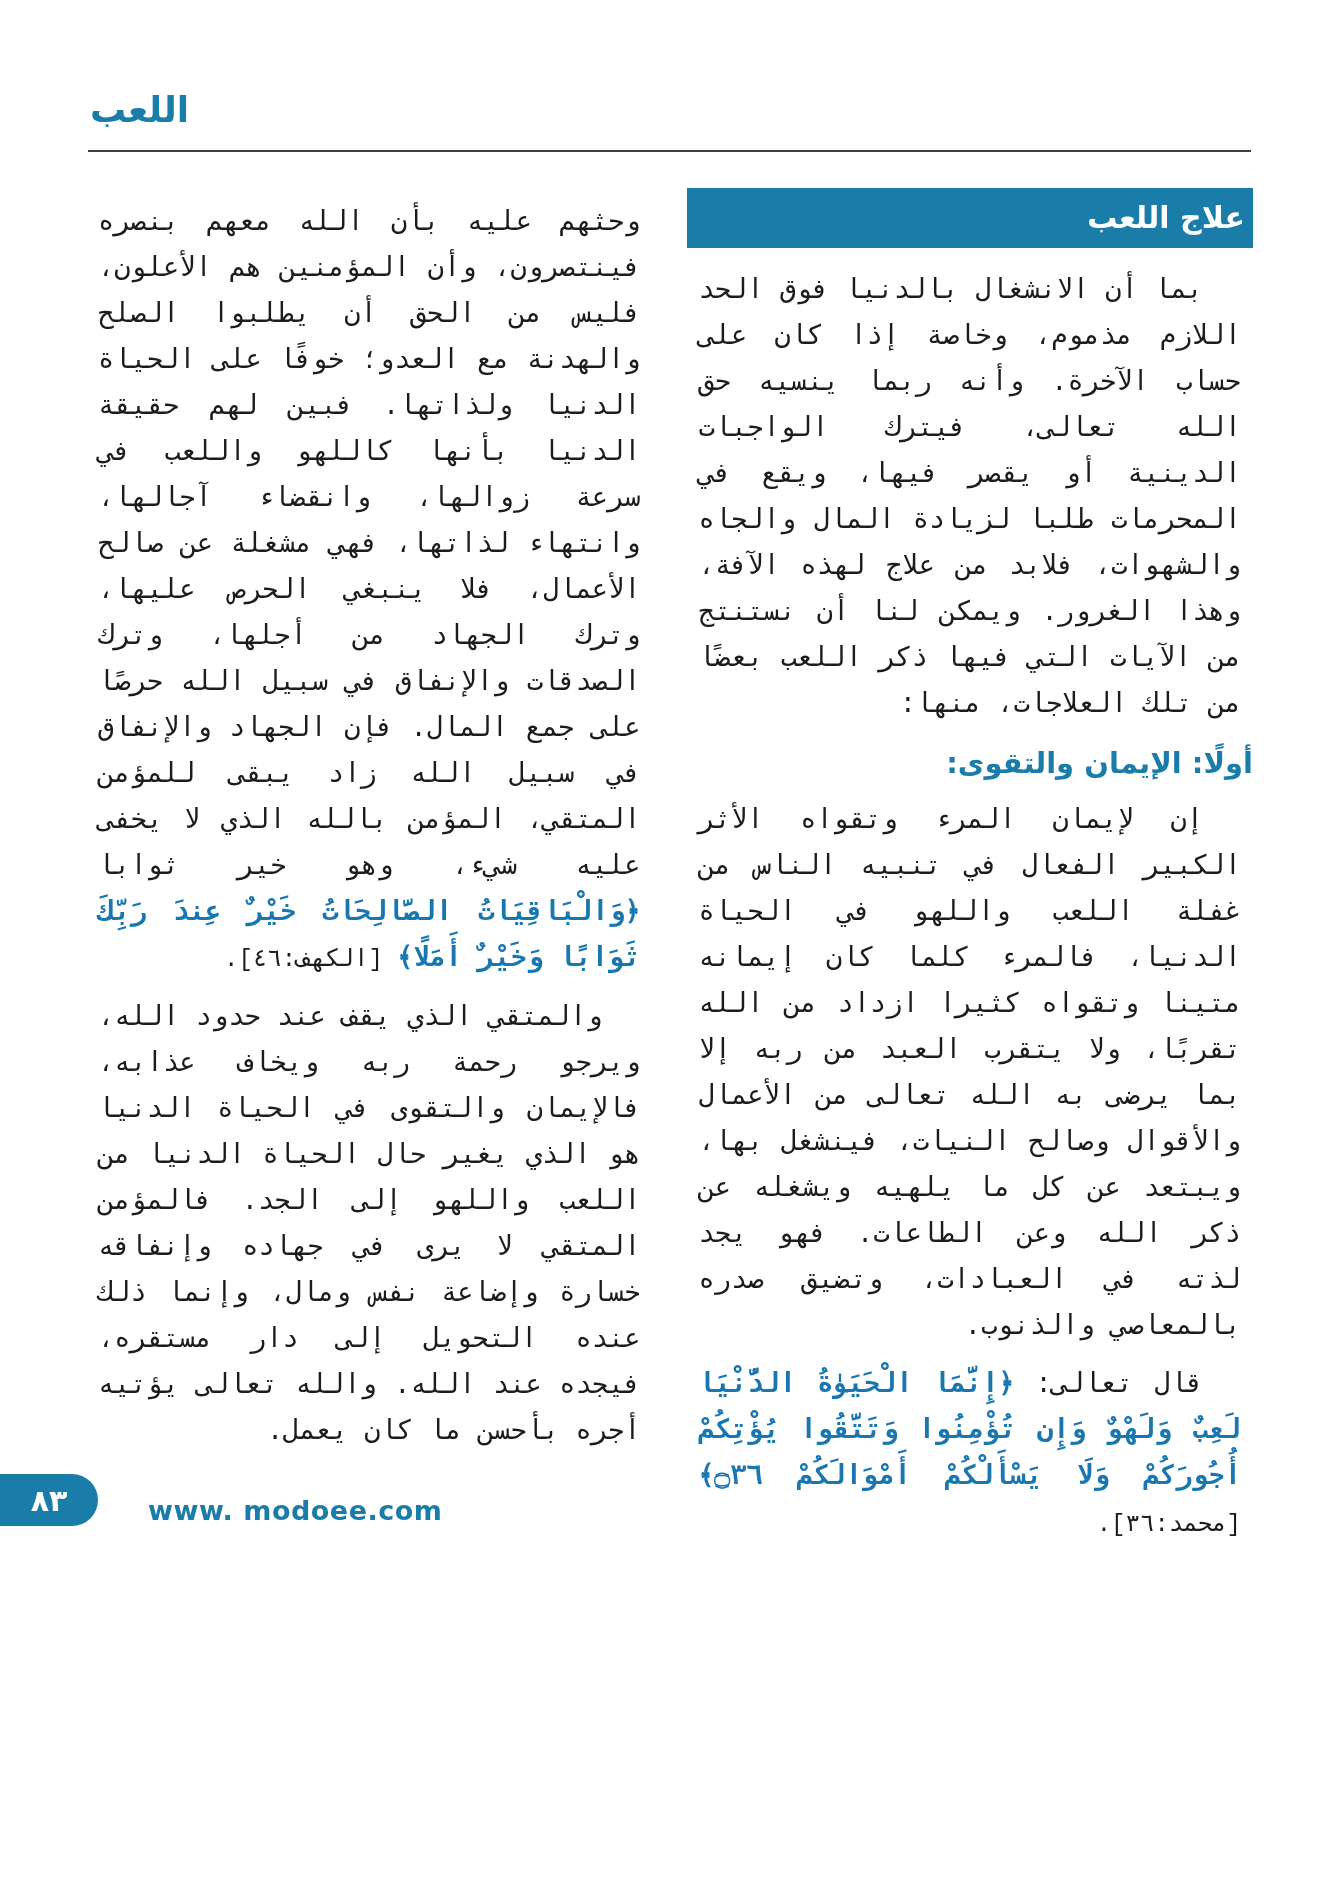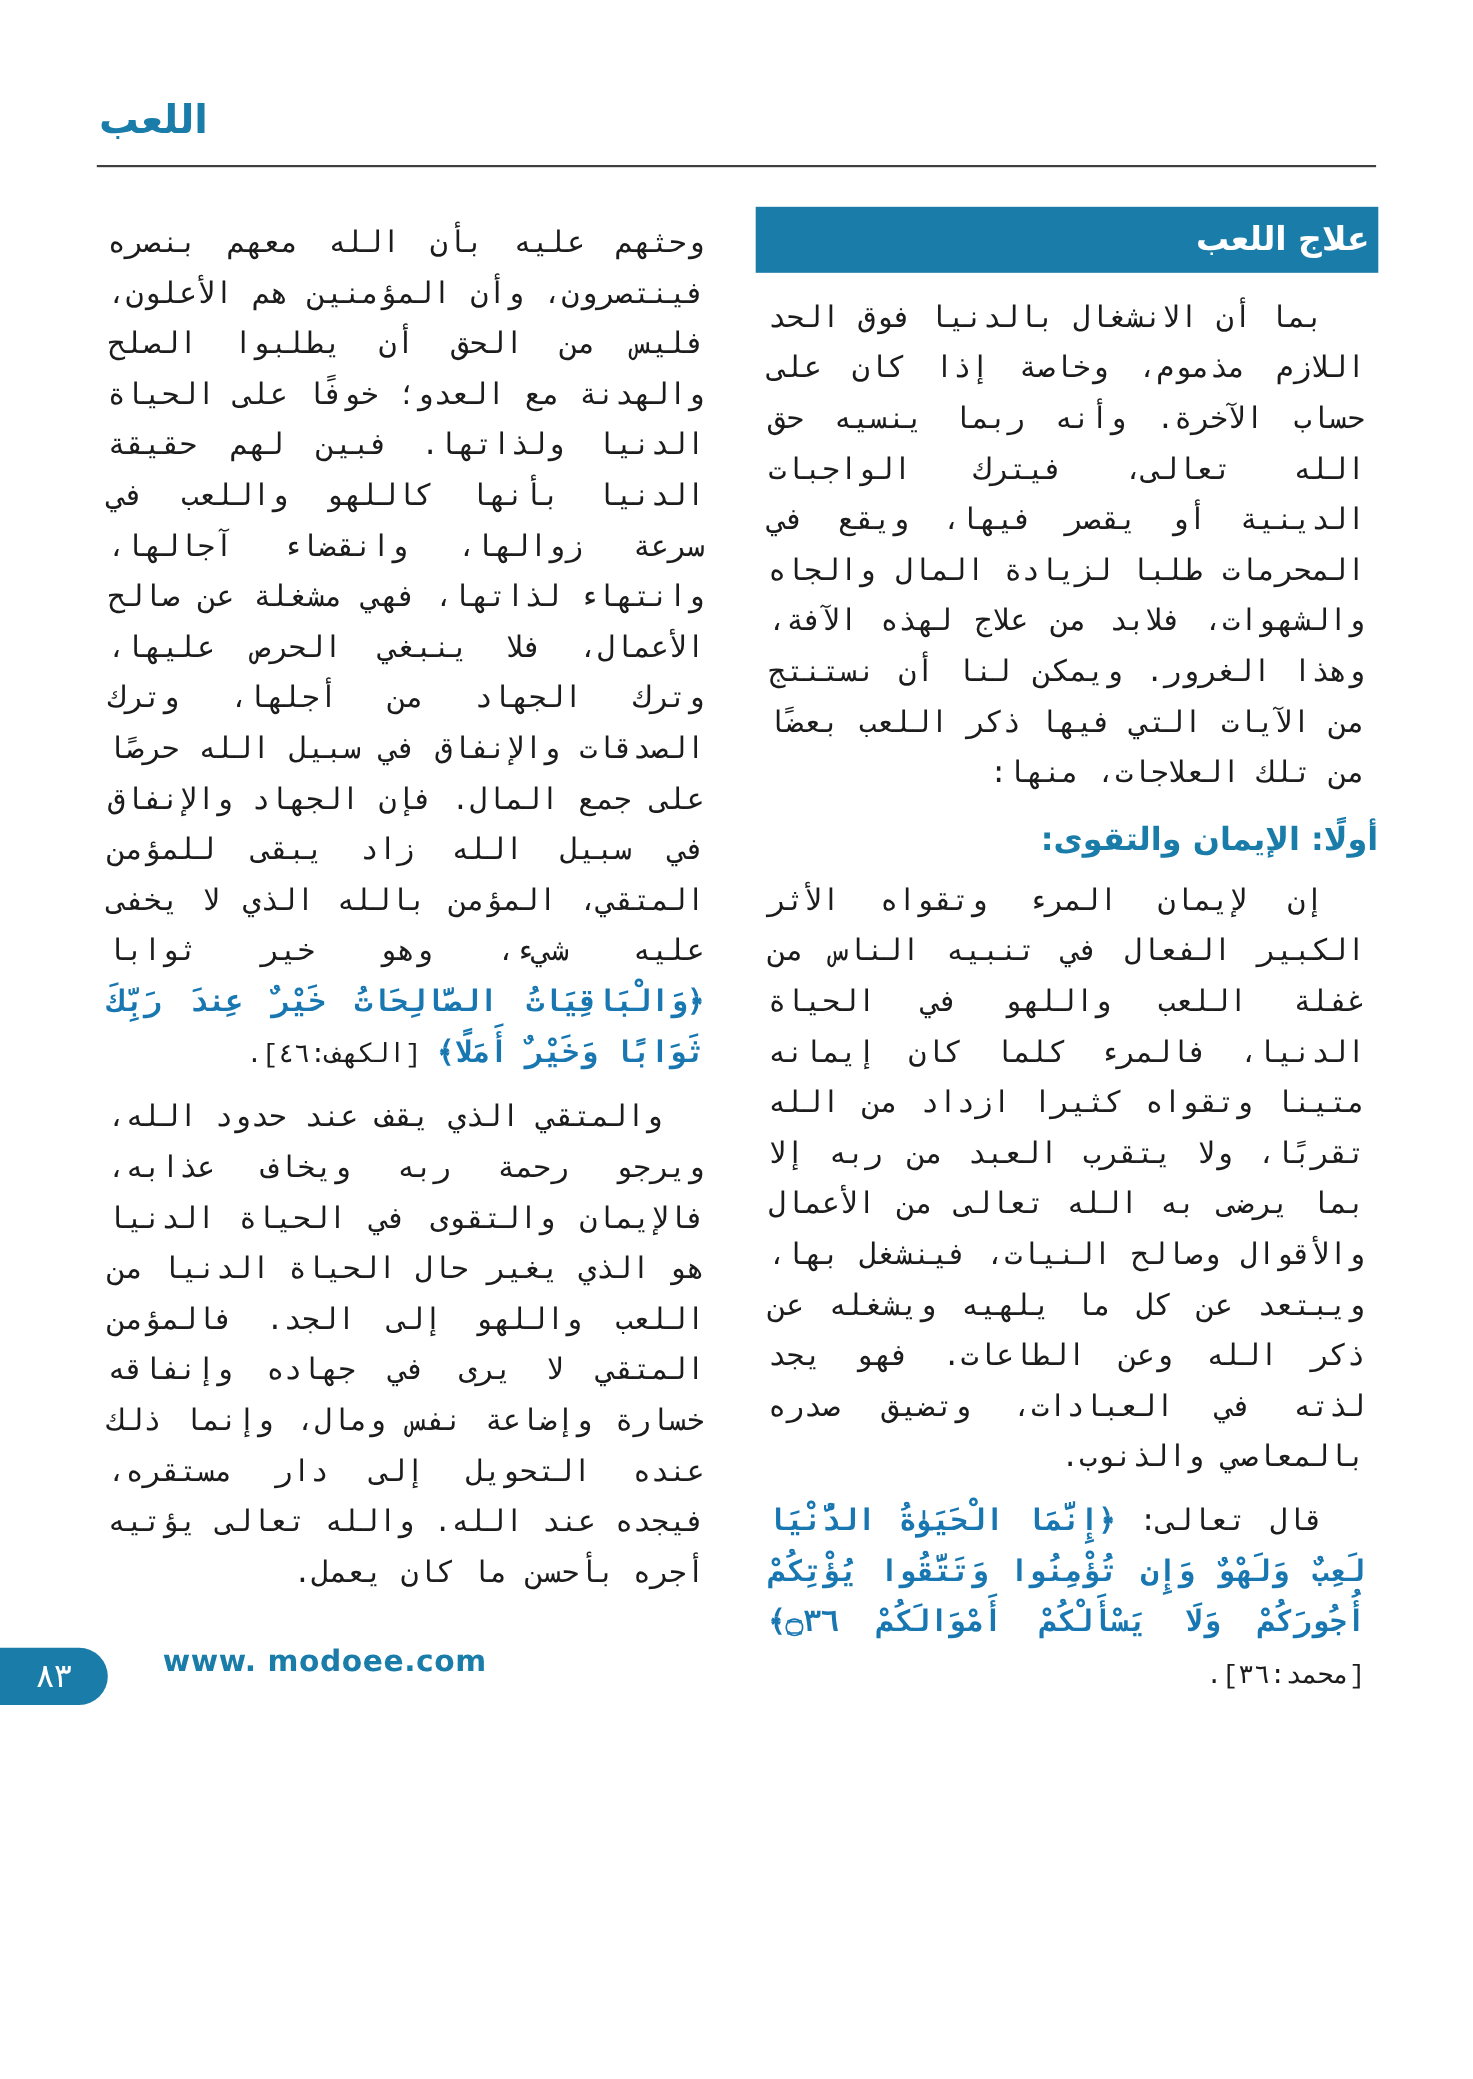--- a/index.html
+++ b/index.html
@@ -64,27 +64,27 @@
   }
   .seg-quran{
     color:var(--quran);
     font-weight:bold;
   }
   .seg-ref{
     font-size:24px;
     color:var(--text);
   }
   .page-badge{
-    position:absolute; left:0; bottom:24px;
+    position:absolute; left:0; bottom:48px;
     width:98px; height:52px;
     background:var(--accent);
     color:#ffffff;
     border-radius:0 26px 26px 0;
     display:flex; align-items:center; justify-content:center;
-    font-size:30px; font-weight:normal;text-align:center;
+    font-size:30px; font-weight:bold;text-align:center;
   }
   .site{
     position:absolute; left:148px; bottom:48px;
     color:var(--accent);
     font-size:27px;
     font-weight:bold;
     letter-spacing:0.5px;
     direction:ltr;
   }
 </style>

